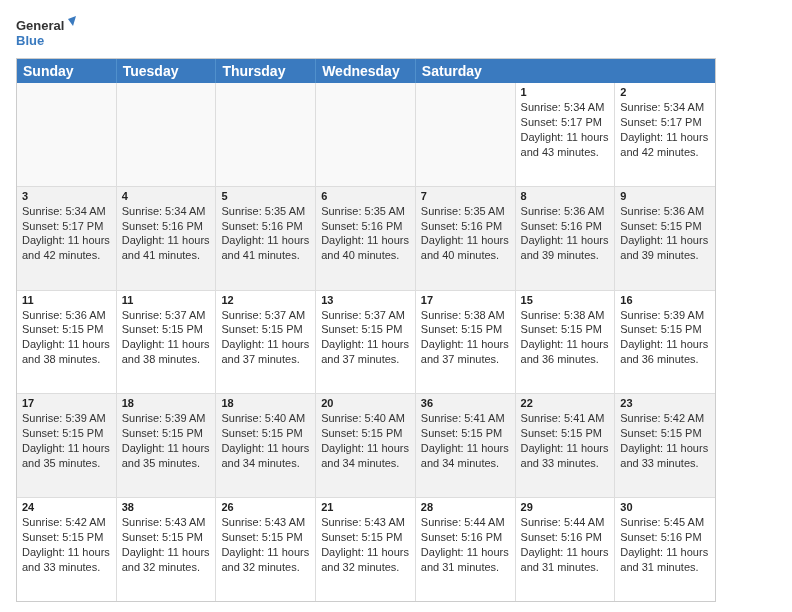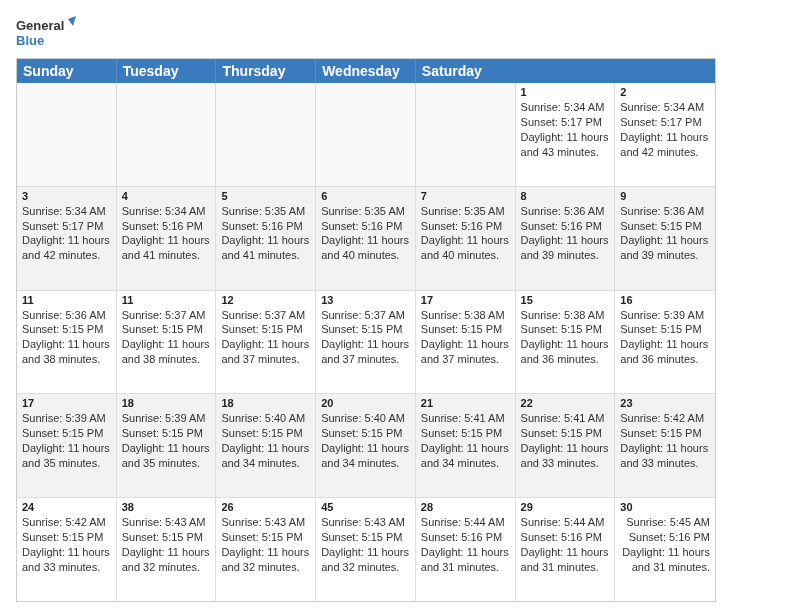--- a/index.html
+++ b/index.html
@@ -270,21 +270,21 @@
 and 34 minutes.</div>
           </div>
           <div class="cal-cell shaded">
             <div class="day-num">20</div>
             <div class="cell-text" style="white-space: pre-line;">Sunrise: 5:40 AM
 Sunset: 5:15 PM
 Daylight: 11 hours
 and 34 minutes.</div>
           </div>
           <div class="cal-cell shaded">
-            <div class="day-num">21</div>
+            <div class="day-num">36</div>
             <div class="cell-text" style="white-space: pre-line;">Sunrise: 5:41 AM
 Sunset: 5:15 PM
 Daylight: 11 hours
 and 34 minutes.</div>
           </div>
           <div class="cal-cell shaded">
             <div class="day-num">22</div>
             <div class="cell-text" style="white-space: pre-line;">Sunrise: 5:41 AM
 Sunset: 5:15 PM
 Daylight: 11 hours
@@ -314,21 +314,21 @@
 and 32 minutes.</div>
           </div>
           <div class="cal-cell">
             <div class="day-num">26</div>
             <div class="cell-text" style="white-space: pre-line;">Sunrise: 5:43 AM
 Sunset: 5:15 PM
 Daylight: 11 hours
 and 32 minutes.</div>
           </div>
           <div class="cal-cell">
-            <div class="day-num">45</div>
+            <div class="day-num">21</div>
             <div class="cell-text" style="white-space: pre-line;">Sunrise: 5:43 AM
 Sunset: 5:15 PM
 Daylight: 11 hours
 and 32 minutes.</div>
           </div>
           <div class="cal-cell">
             <div class="day-num">28</div>
             <div class="cell-text" style="white-space: pre-line;">Sunrise: 5:44 AM
 Sunset: 5:16 PM
 Daylight: 11 hours
@@ -336,21 +336,21 @@
           </div>
           <div class="cal-cell">
             <div class="day-num">29</div>
             <div class="cell-text" style="white-space: pre-line;">Sunrise: 5:44 AM
 Sunset: 5:16 PM
 Daylight: 11 hours
 and 31 minutes.</div>
           </div>
           <div class="cal-cell">
             <div class="day-num">30</div>
-            <div class="cell-text" style="white-space: pre-line; text-align: right;">Sunrise: 5:45 AM
+            <div class="cell-text" style="white-space: pre-line;">Sunrise: 5:45 AM
 Sunset: 5:16 PM
 Daylight: 11 hours
 and 31 minutes.</div>
           </div>
         </div>
       </div>
   </div>
 </div>
 
 </body></html>

